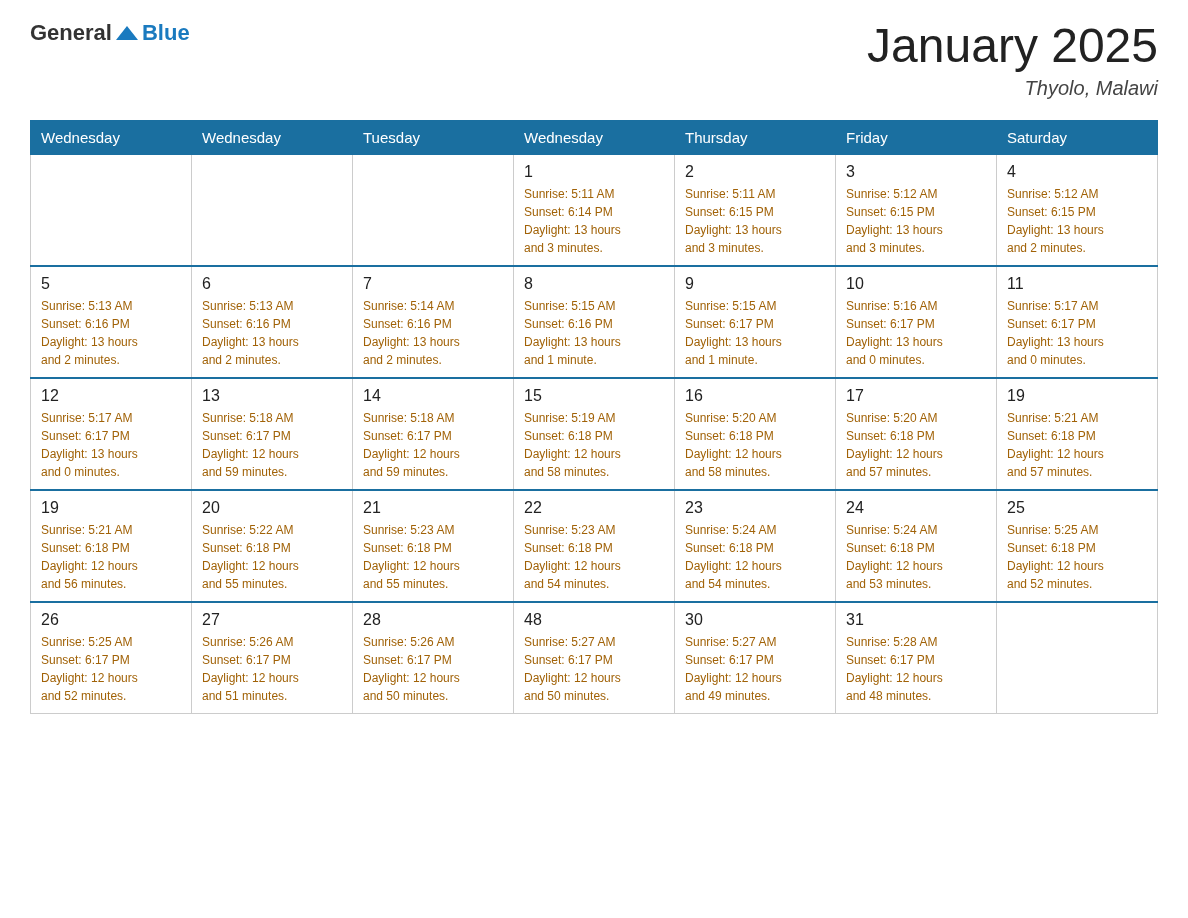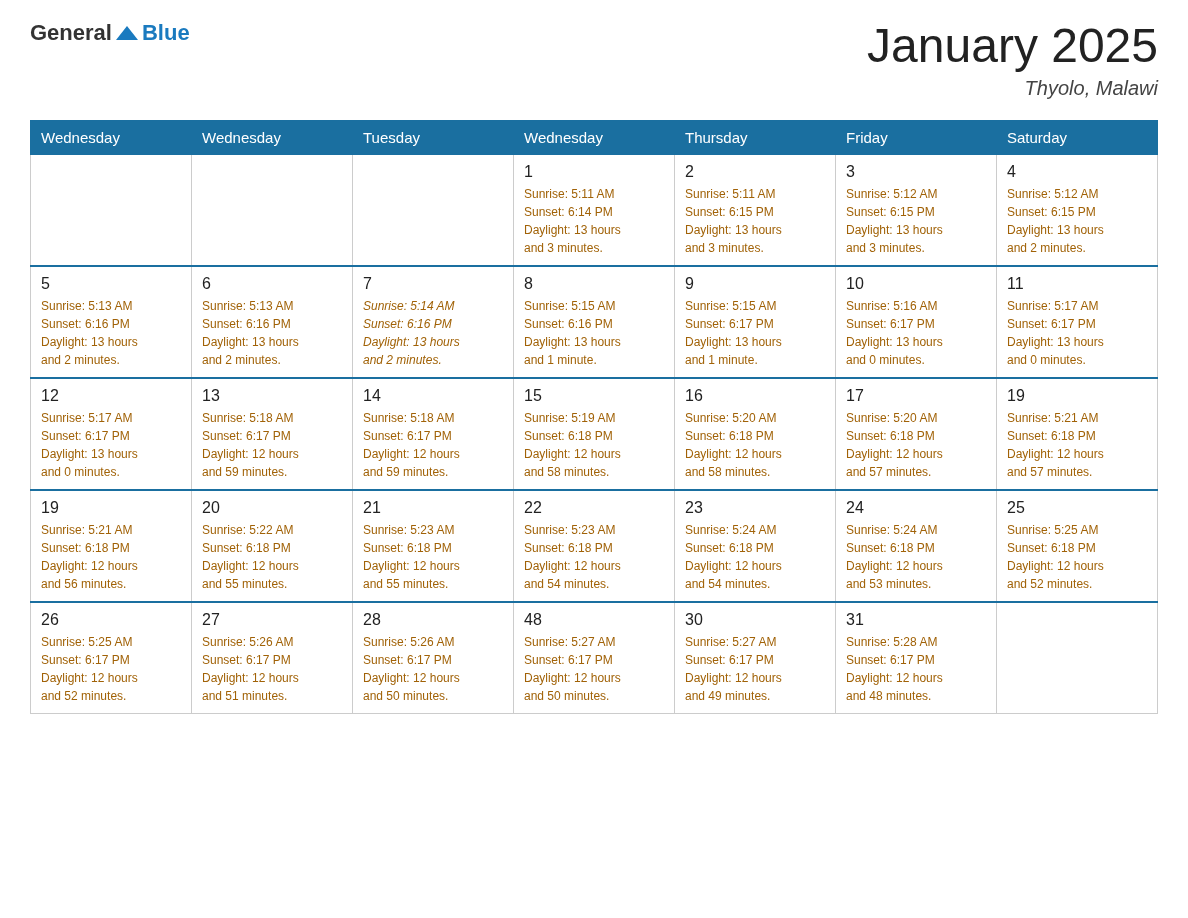--- a/index.html
+++ b/index.html
@@ -148,21 +148,21 @@
         </td>
         <td>
           <div class="day-number">6</div>
           <div class="day-info" style="white-space: pre-line;">Sunrise: 5:13 AM
 Sunset: 6:16 PM
 Daylight: 13 hours
 and 2 minutes.</div>
         </td>
         <td>
           <div class="day-number">7</div>
-          <div class="day-info" style="white-space: pre-line; font-style: italic;">Sunrise: 5:14 AM
+          <div class="day-info" style="white-space: pre-line;">Sunrise: 5:14 AM
 Sunset: 6:16 PM
 Daylight: 13 hours
 and 2 minutes.</div>
         </td>
         <td>
           <div class="day-number">8</div>
           <div class="day-info" style="white-space: pre-line;">Sunrise: 5:15 AM
 Sunset: 6:16 PM
 Daylight: 13 hours
 and 1 minute.</div>

